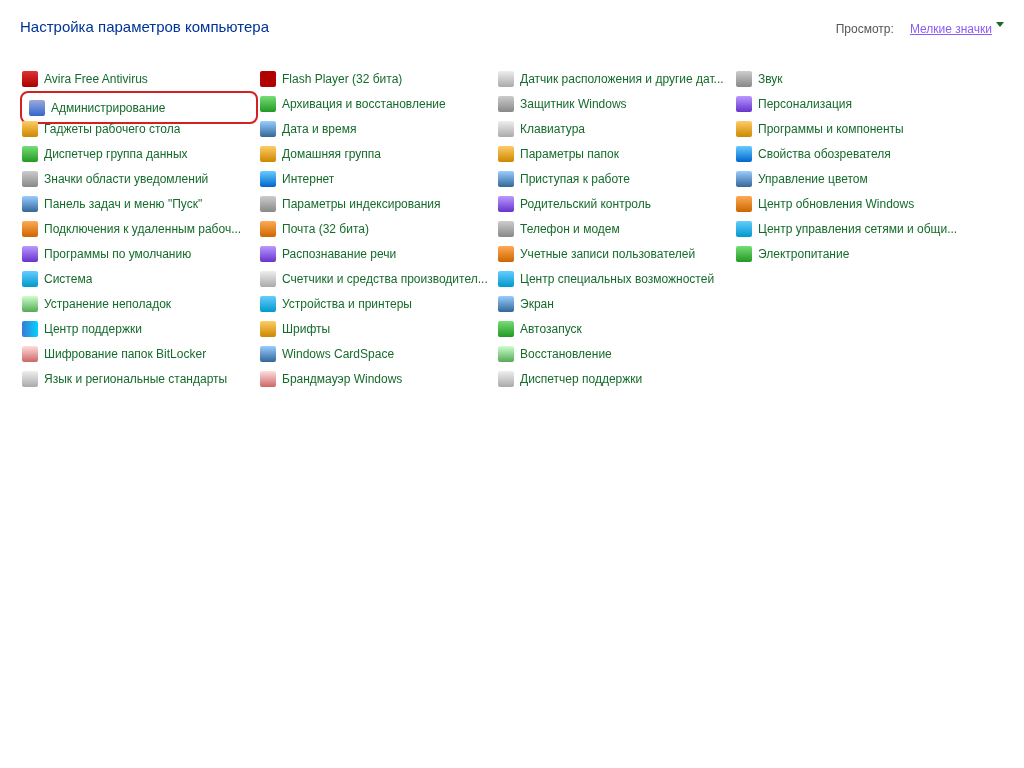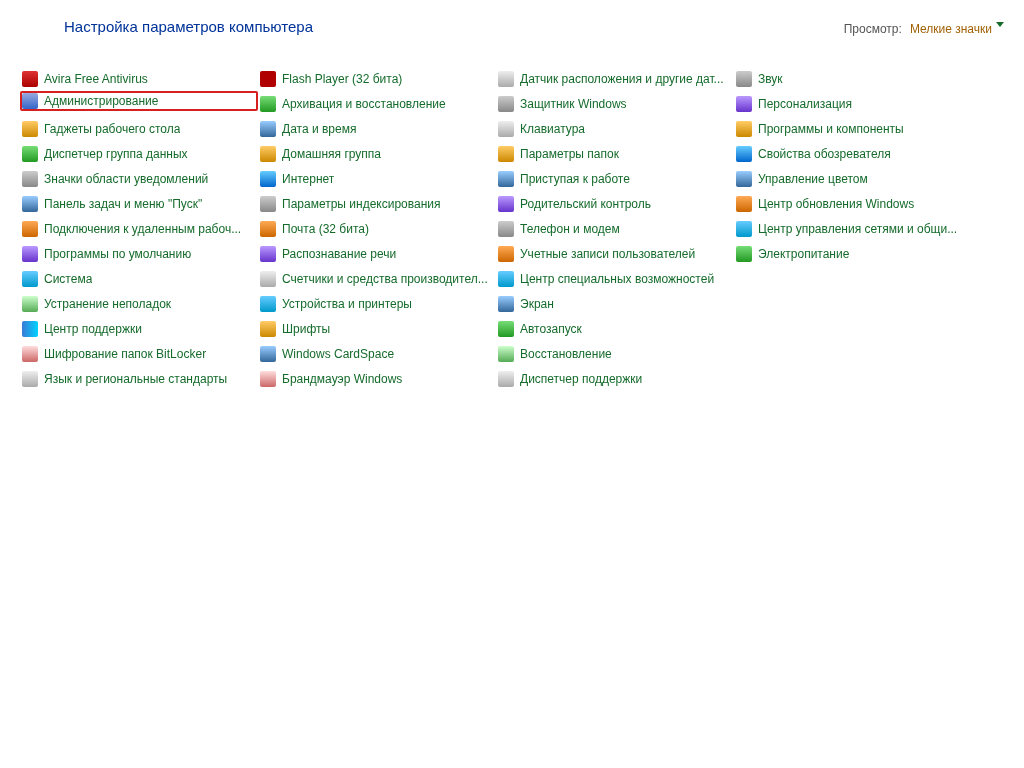--- a/index.html
+++ b/index.html
@@ -11,42 +11,42 @@
     font-size: 12px;
     background: #ffffff;
     color: #1a1a1a;
     overflow: hidden;
   }
   .header {
     padding: 18px 20px 0 20px;
     display: flex;
     justify-content: space-between;
     align-items: flex-start;
-    margin-left: 44px;
   }
   .title {
     color: #003399;
     font-size: 15px;
     font-weight: 400;
   }
   .view-area {
     display: flex;
     align-items: center;
-    gap: 8px;
+    gap: 16px;
     font-size: 12px;
     padding-top: 4px;
   }
   .view-label {
     color: #555;
   }
   .view-value {
-    color: #a16207;
+    color: #8b5cf6;
     cursor: pointer;
     display: flex;
     gap: 4px;
+    text-decoration: underline;
   }
   .view-value .chev {
     width: 0; height: 0;
     border-left: 4px solid transparent;
     border-right: 4px solid transparent;
     border-top: 5px solid #156b2b;
   }
 
   .grid {
     padding: 30px 20px 10px 20px;
@@ -78,23 +78,23 @@
     font-size: 10px;
     color: #fff;
   }
   .item .label {
     color: #156b2b;
     overflow: hidden;
     text-overflow: ellipsis;
   }
   .item.highlight {
     border: 2px solid #d62020;
-    border-radius: 2px;
-    height: 20px;
-    padding-left: 0;
+    border-radius: 8px;
+    height: 33px;
+    padding-left: 7px;
   }
   
   .ic1{background:linear-gradient(#d33,#a00);}
   .ic2{background:linear-gradient(#9ad,#36c);}
   .ic3{background:linear-gradient(#fc6,#c80);}
   .ic4{background:linear-gradient(#7d7,#292);}
   .ic5{background:linear-gradient(#ccc,#888);}
   .ic6{background:linear-gradient(#9cf,#369);}
   .ic7{background:linear-gradient(#fa5,#c60);}
   .ic8{background:linear-gradient(#b9f,#63c);}

